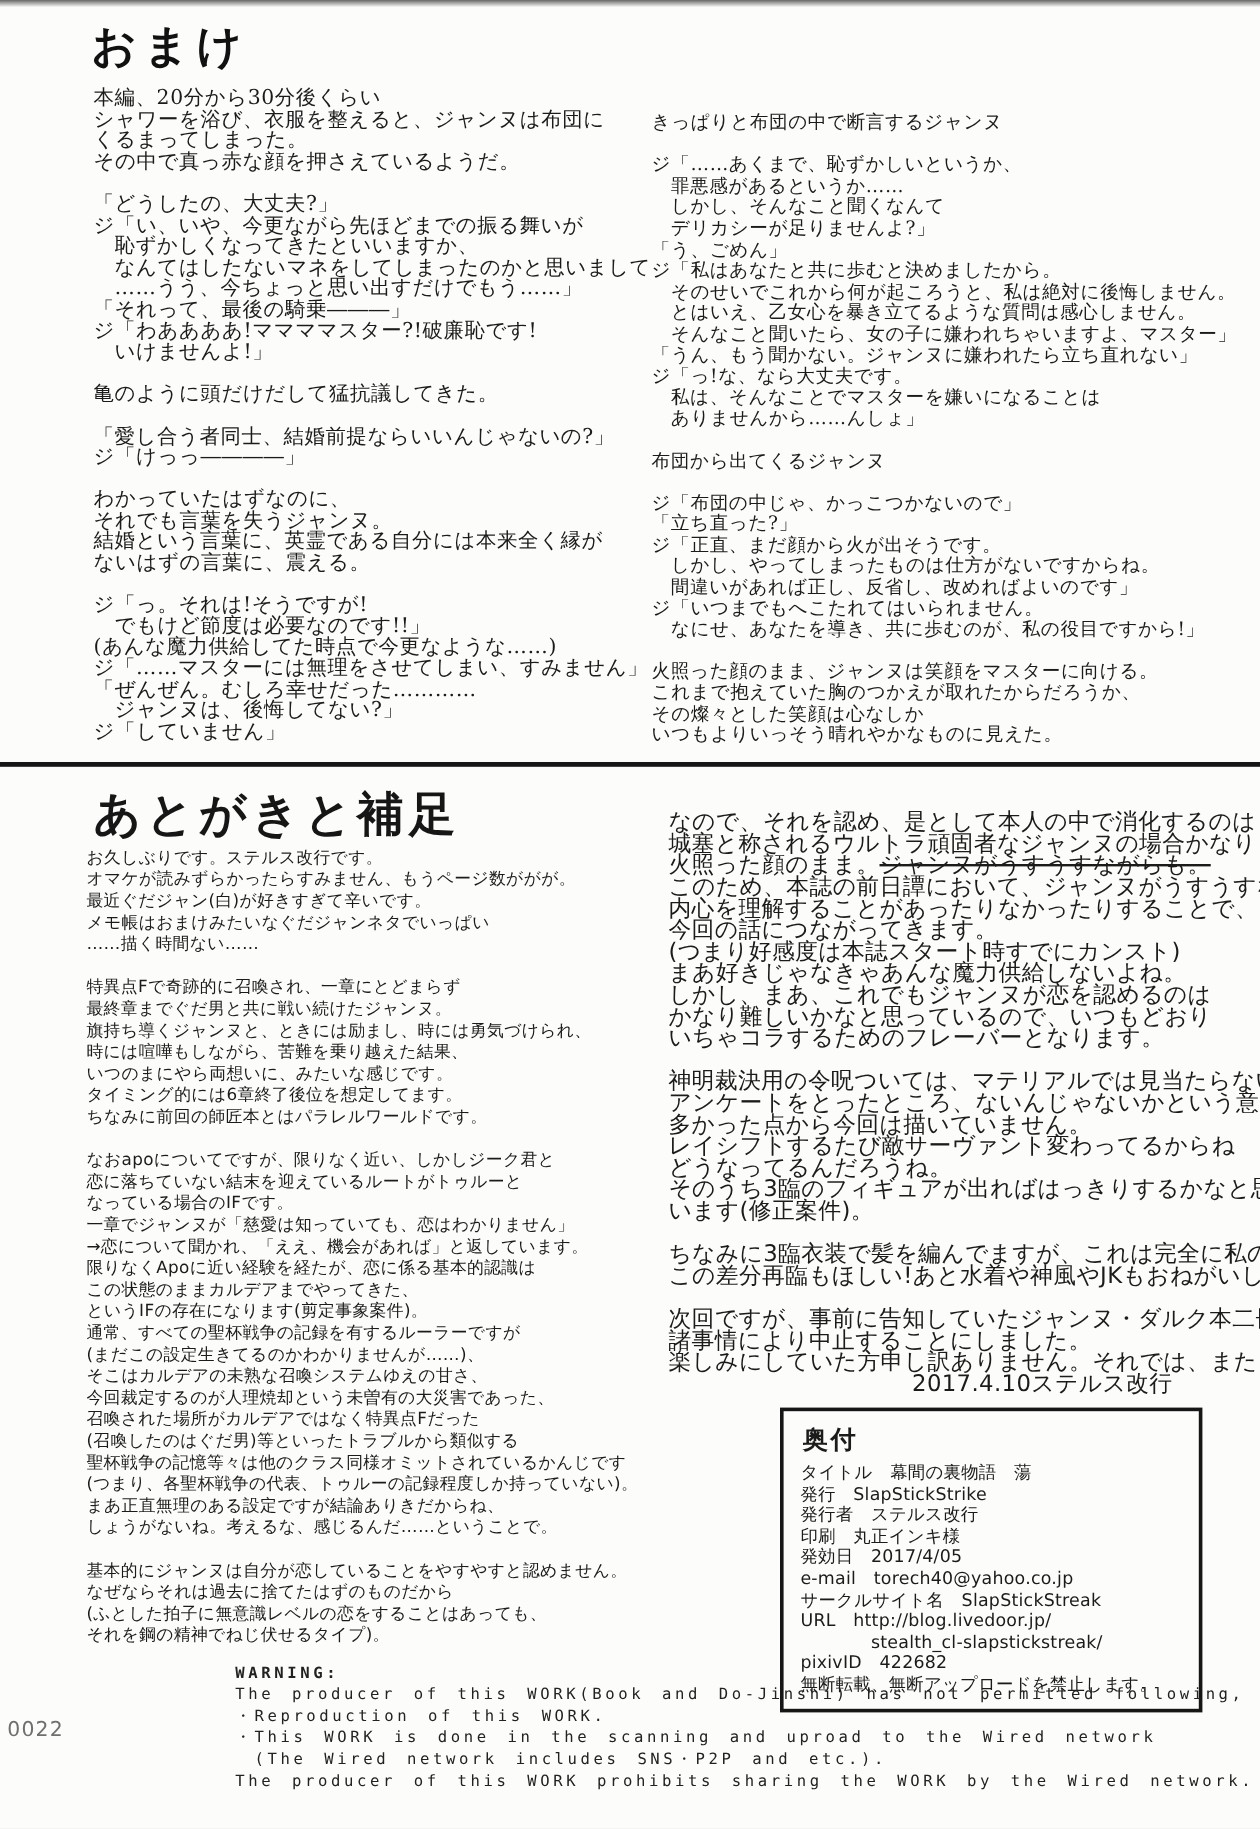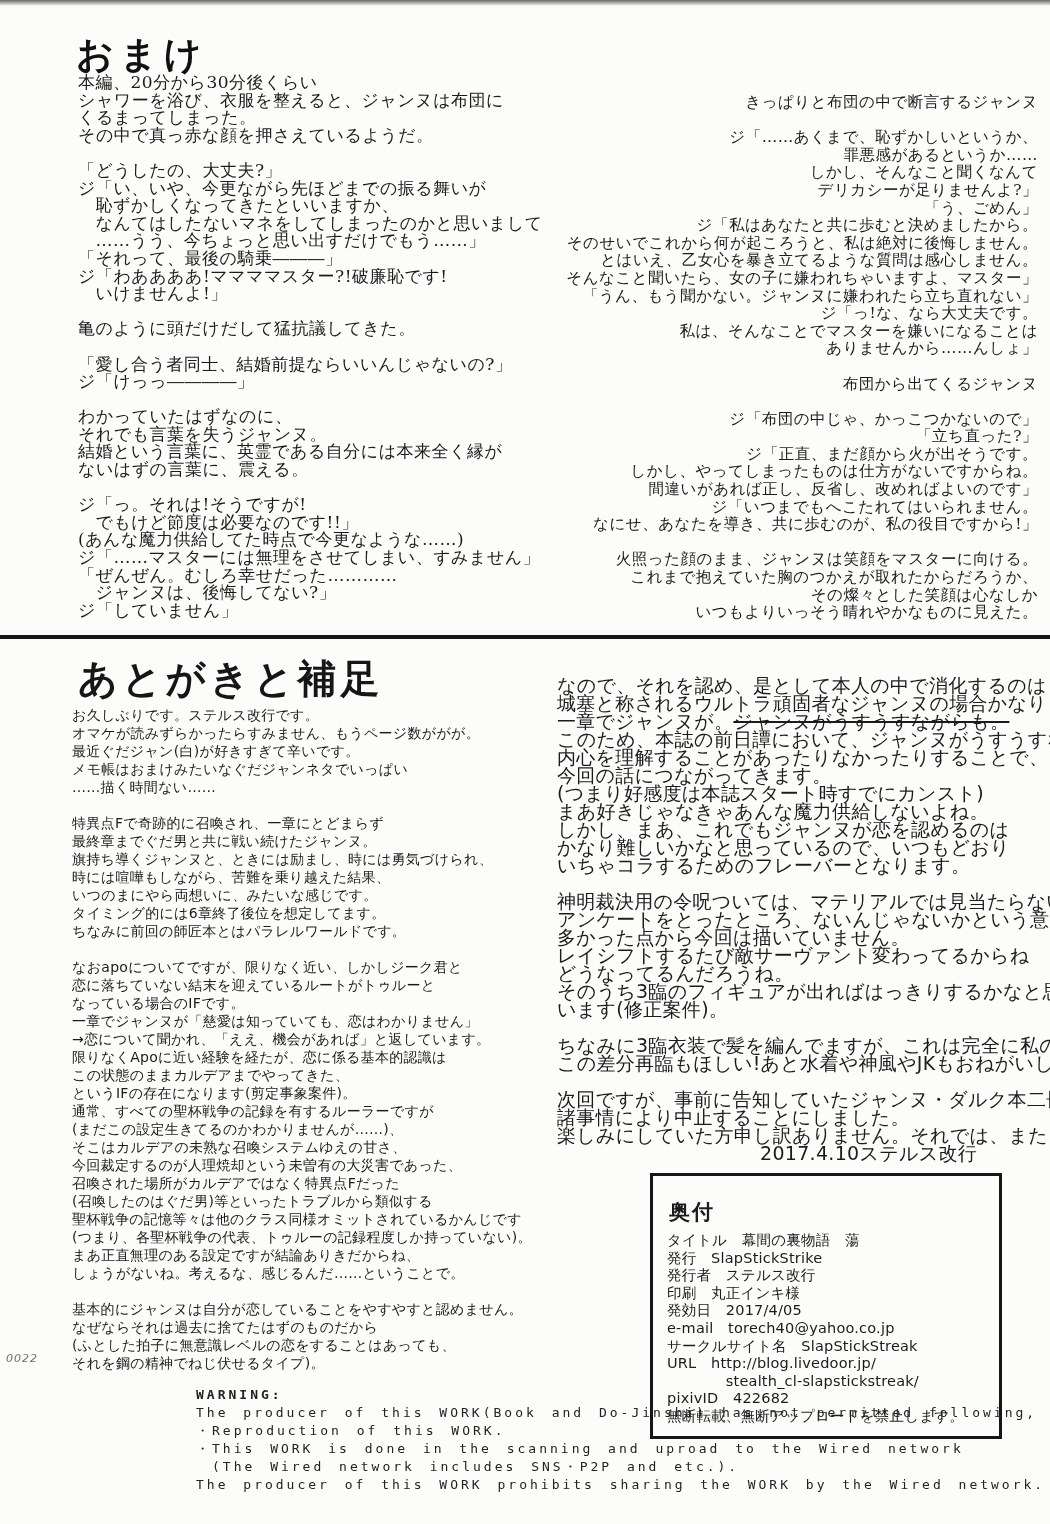--- a/index.html
+++ b/index.html
@@ -13,30 +13,30 @@
     font-family:"DejaVu Sans",sans-serif;
   }
   .scan-edge{
     position:absolute;top:0;left:0;width:1050px;height:6px;
     background:linear-gradient(to bottom, rgba(25,25,25,.65), rgba(25,25,25,0));
   }
   pre{margin:0;font-family:inherit;white-space:pre;}
   
   .serif{font-family:"DejaVu Serif","Liberation Serif",serif;}
   .omake-title{
-    position:absolute;left:76px;top:30px;
+    position:absolute;left:76px;top:14px;
     font-size:37px;font-weight:bold;letter-spacing:6px;color:#111;
   }
   .omake-left{
     position:absolute;left:78px;top:74px;width:460px;
     font-size:17px;line-height:17.6px;letter-spacing:.5px;
   }
   .omake-right{
     position:absolute;left:543px;top:94px;width:495px;
-    font-size:15.5px;line-height:17.6px;letter-spacing:.5px;text-align:right;
+    font-size:15.5px;line-height:17.6px;letter-spacing:.5px;
   }
   .divider{
     position:absolute;left:0;top:635px;width:1050px;height:4px;
     background:#161616;border:none;
   }
   
   .aw-title{
     position:absolute;left:78px;top:652px;
     font-size:39px;font-weight:bold;letter-spacing:4px;color:#161616;
   }
@@ -56,38 +56,37 @@
   }
   
   .colophon{
     position:absolute;left:650px;top:1173px;width:352px;
     border:3px solid #161616;
     padding:6px 0 10px 14px;
     box-sizing:border-box;
     background:#fcfcfa;
   }
   .colophon-heading{
-    font-size:21px;font-weight:bold;letter-spacing:2px;margin:16px 0 6px 2px;
+    font-size:21px;font-weight:bold;letter-spacing:2px;margin:4px 0 6px 2px;
   }
   .colophon-rows{
     font-size:14.5px;line-height:17.6px;letter-spacing:.2px;
   }
   
   .warning{
     position:absolute;left:196px;top:1386px;
     font-family:"DejaVu Sans Mono","Liberation Mono",monospace;
     font-size:13px;line-height:18px;letter-spacing:3px;word-spacing:4px;
     color:#222;
   }
   .warning-heading{font-weight:bold;}
   .page-number{
-    position:absolute;left:6px;top:1352px;
-    font-size:11px;color:#6f6f6f;letter-spacing:1px;
+    position:absolute;left:6px;top:1432px;
+    font-size:17px;color:#6f6f6f;letter-spacing:1px;
     font-family:"DejaVu Sans",sans-serif;
-    font-style:italic;
   }
 </style>
 </head>
 <body>
 
 <div class="page">
 
   <div class="scan-edge"></div>
 
   <div class="omake-title serif">おまけ</div>
@@ -193,21 +192,21 @@
 しょうがないね。考えるな、感じるんだ……ということで。
 
 基本的にジャンヌは自分が恋していることをやすやすと認めません。
 なぜならそれは過去に捨てたはずのものだから
 (ふとした拍子に無意識レベルの恋をすることはあっても、
 それを鋼の精神でねじ伏せるタイプ)。</pre>
 
   <div class="aw-right">
     <pre>なので、それを認め、是として本人の中で消化するのは
 城塞と称されるウルトラ頑固者なジャンヌの場合かなり</pre>
-    <div class="line"><span>一章でジャンヌが。</span><span class="strike">ジャンヌがうすうすながらも。</span></div>
+    <div class="line"><span>火照った顔のまま。</span><span class="strike">ジャンヌがうすうすながらも。</span></div>
     <pre>このため、本誌の前日譚において、ジャンヌがうすうすながらも
 内心を理解することがあったりなかったりすることで、
 今回の話につながってきます。
 (つまり好感度は本誌スタート時すでにカンスト)
 まあ好きじゃなきゃあんな魔力供給しないよね。
 しかし、まあ、これでもジャンヌが恋を認めるのは
 かなり難しいかなと思っているので、いつもどおり
 いちゃコラするためのフレーバーとなります。
 
 神明裁決用の令呪ついては、マテリアルでは見当たらない点と、

